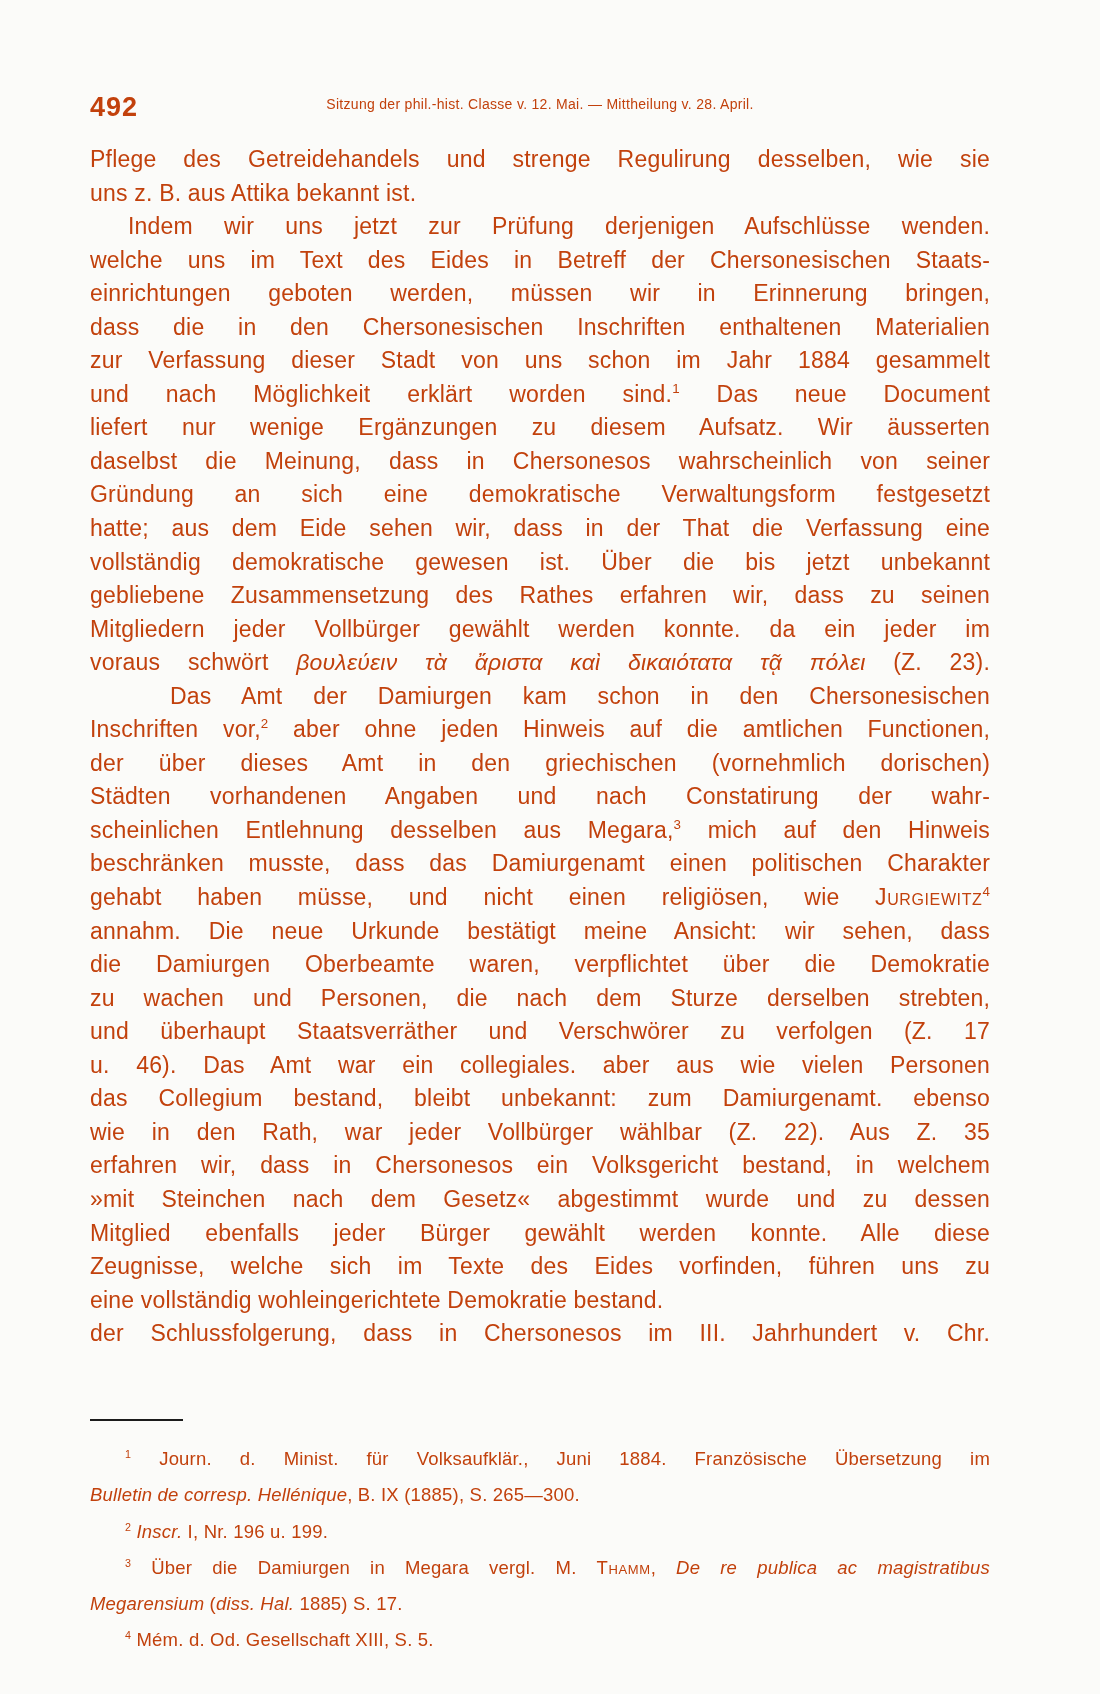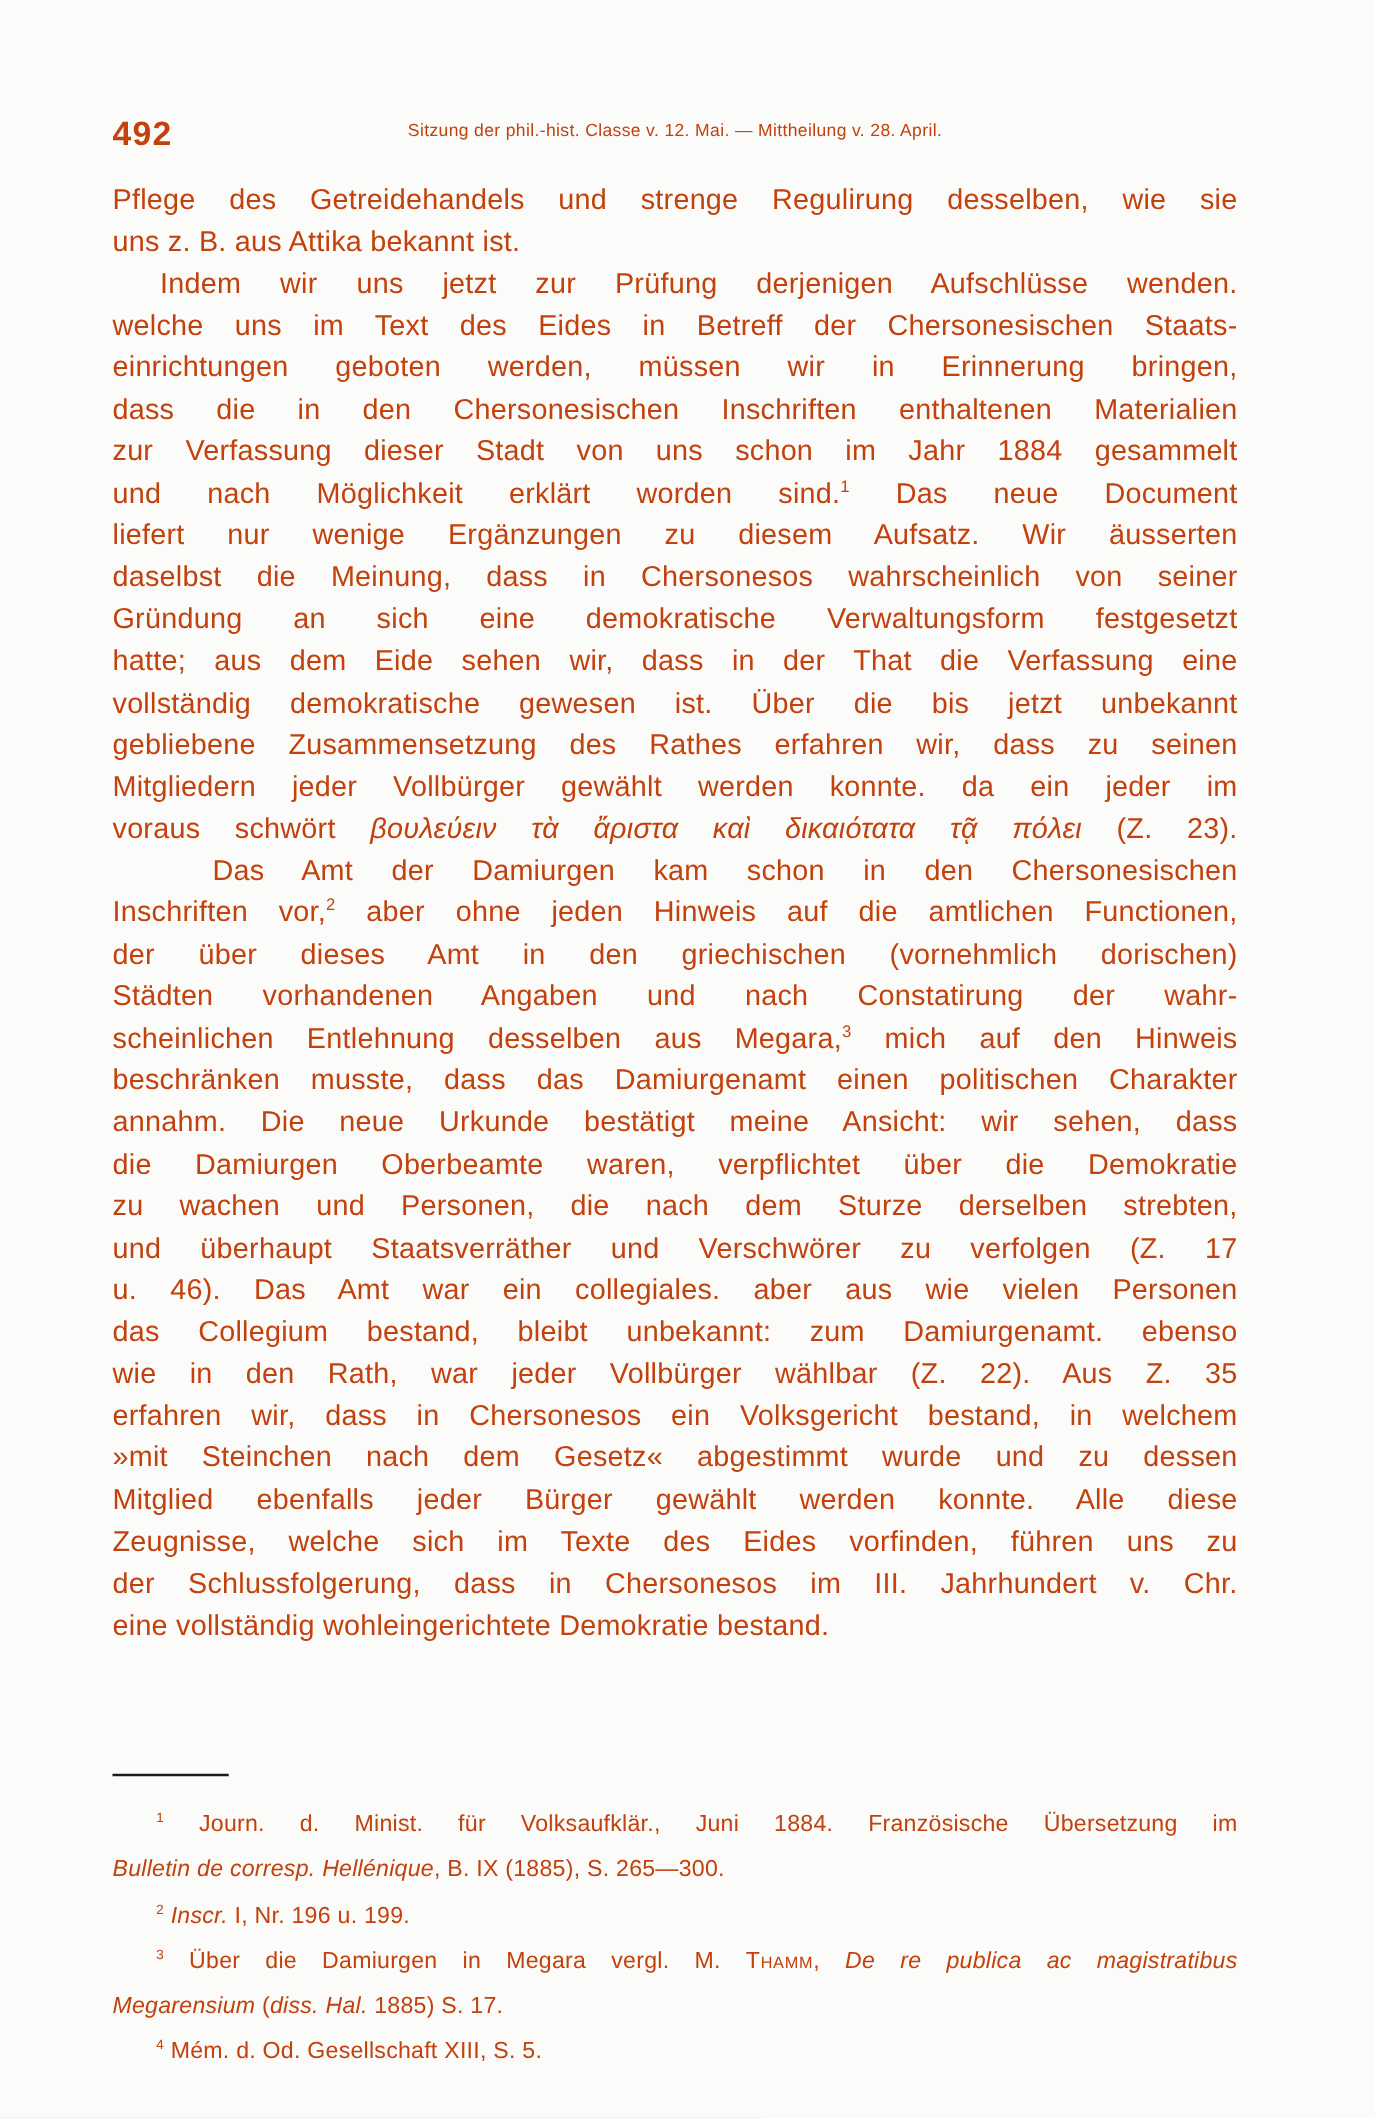--- a/index.html
+++ b/index.html
@@ -112,33 +112,34 @@
       <div class="line j"><span>vollständig demokratische gewesen ist. Über die bis jetzt unbekannt</span></div>
       <div class="line j"><span>gebliebene Zusammensetzung des Rathes erfahren wir, dass zu seinen</span></div>
       <div class="line j"><span>Mitgliedern jeder Vollbürger gewählt werden konnte. da ein jeder im</span></div>
       <div class="line j"><span>voraus schwört </span><span class="g">βουλεύειν τὰ ἄριστα καὶ δικαιότατα τᾷ πόλει</span><span> (Z. 23).</span></div>
       <div class="line j" style="text-indent: 80px;"><span>Das Amt der Damiurgen kam schon in den Chersonesischen</span></div>
       <div class="line j"><span>Inschriften vor,</span><span class="sup">2</span><span> aber ohne jeden Hinweis auf die amtlichen Functionen,</span></div>
       <div class="line j"><span>der über dieses Amt in den griechischen (vornehmlich dorischen)</span></div>
       <div class="line j"><span>Städten vorhandenen Angaben und nach Constatirung der wahr-</span></div>
       <div class="line j"><span>scheinlichen Entlehnung desselben aus Megara,</span><span class="sup">3</span><span> mich auf den Hinweis</span></div>
       <div class="line j"><span>beschränken musste, dass das Damiurgenamt einen politischen Charakter</span></div>
+      <div class="line j"><span>gehabt haben müsse, und nicht einen religiösen, wie </span><span class="sc">Jurgiewitz</span><span class="sup">4</span></div>
       <div class="line j"><span>annahm. Die neue Urkunde bestätigt meine Ansicht: wir sehen, dass</span></div>
       <div class="line j"><span>die Damiurgen Oberbeamte waren, verpflichtet über die Demokratie</span></div>
       <div class="line j"><span>zu wachen und Personen, die nach dem Sturze derselben strebten,</span></div>
       <div class="line j"><span>und überhaupt Staatsverräther und Verschwörer zu verfolgen (Z. 17</span></div>
       <div class="line j"><span>u. 46). Das Amt war ein collegiales. aber aus wie vielen Personen</span></div>
       <div class="line j"><span>das Collegium bestand, bleibt unbekannt: zum Damiurgenamt. ebenso</span></div>
       <div class="line j"><span>wie in den Rath, war jeder Vollbürger wählbar (Z. 22). Aus Z. 35</span></div>
       <div class="line j"><span>erfahren wir, dass in Chersonesos ein Volksgericht bestand, in welchem</span></div>
       <div class="line j"><span>»mit Steinchen nach dem Gesetz« abgestimmt wurde und zu dessen</span></div>
       <div class="line j"><span>Mitglied ebenfalls jeder Bürger gewählt werden konnte. Alle diese</span></div>
       <div class="line j"><span>Zeugnisse, welche sich im Texte des Eides vorfinden, führen uns zu</span></div>
+      <div class="line"><span>eine vollständig wohleingerichtete Demokratie bestand.</span></div>
       <div class="line j"><span>der Schlussfolgerung, dass in Chersonesos im III. Jahrhundert v. Chr.</span></div>
-      <div class="line"><span>eine vollständig wohleingerichtete Demokratie bestand.</span></div>
     </div>
   <div class="fn-rule"></div>
   <div class="footnotes" id="footnote-lines">
       <div class="line j" style="text-indent: 35px;"><span class="sup">1</span><span> Journ. d. Minist. für Volksaufklär., Juni 1884. Französische Übersetzung im</span></div>
       <div class="line"><span class="i">Bulletin de corresp. Hellénique</span><span>, B. IX (1885), S. 265—300.</span></div>
       <div class="line" style="text-indent: 35px;"><span class="sup">2</span><span> </span><span class="i">Inscr.</span><span> I, Nr. 196 u. 199.</span></div>
       <div class="line j" style="text-indent: 35px;"><span class="sup">3</span><span> Über die Damiurgen in Megara vergl. M. </span><span class="sc">Thamm</span><span>, </span><span class="i">De re publica ac magistratibus</span></div>
       <div class="line"><span class="i">Megarensium</span><span> (</span><span class="i">diss. Hal.</span><span> 1885) S. 17.</span></div>
       <div class="line" style="text-indent: 35px;"><span class="sup">4</span><span> Mém. d. Od. Gesellschaft XIII, S. 5.</span></div>
     </div>

